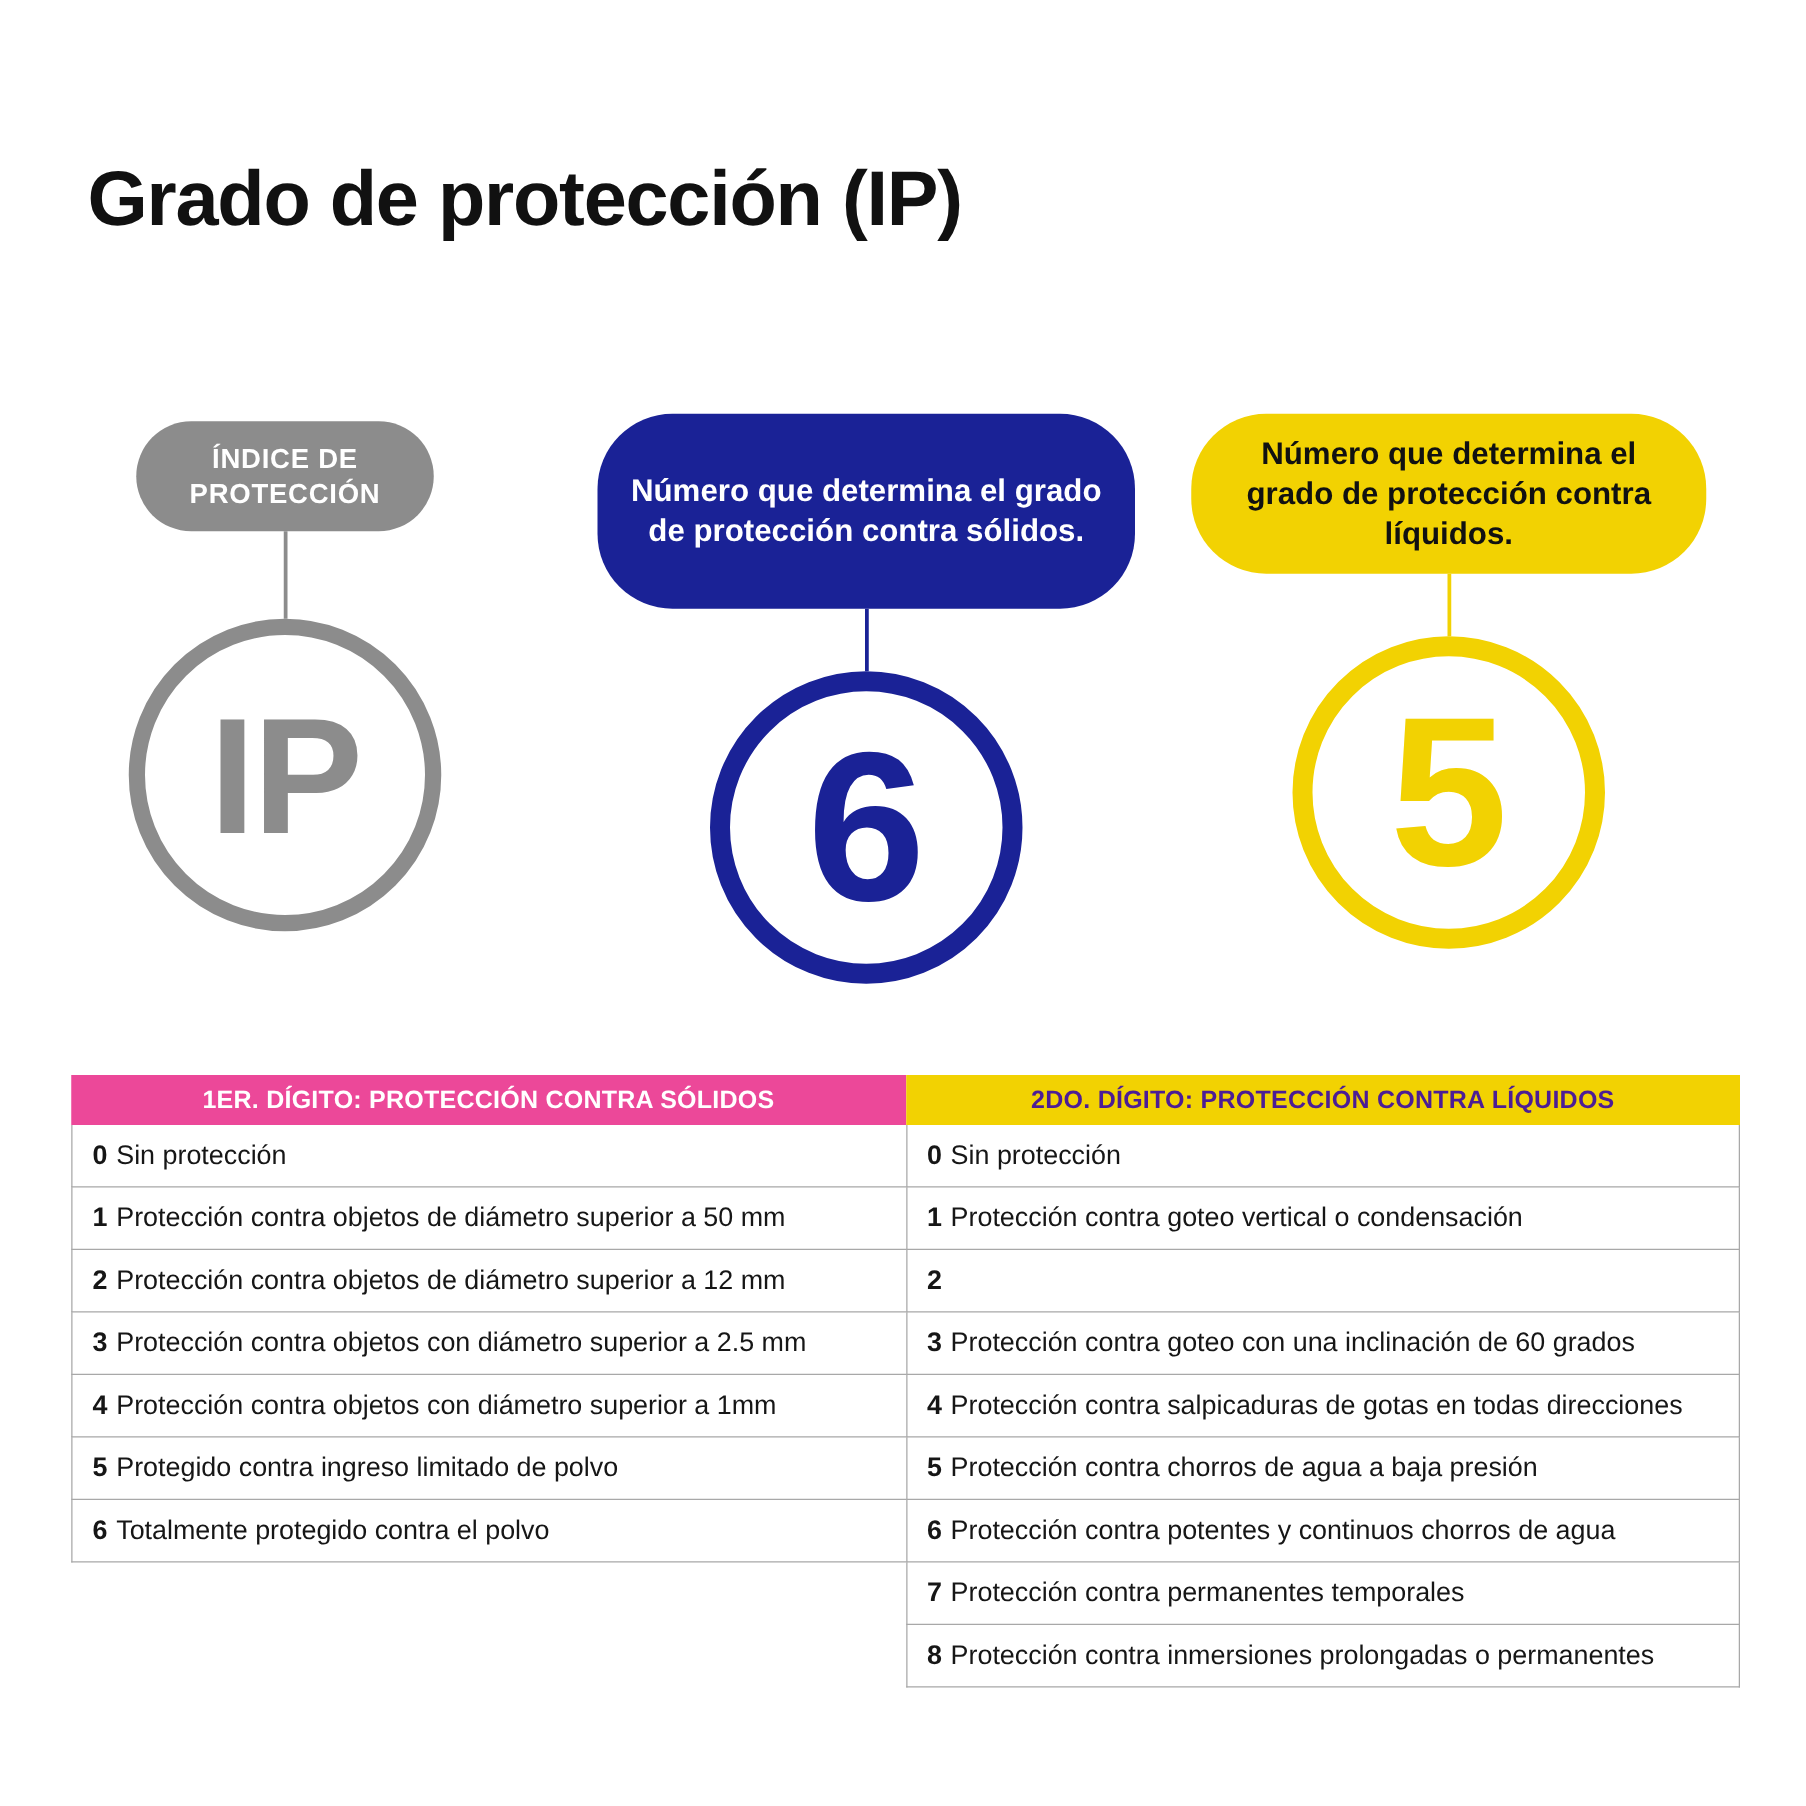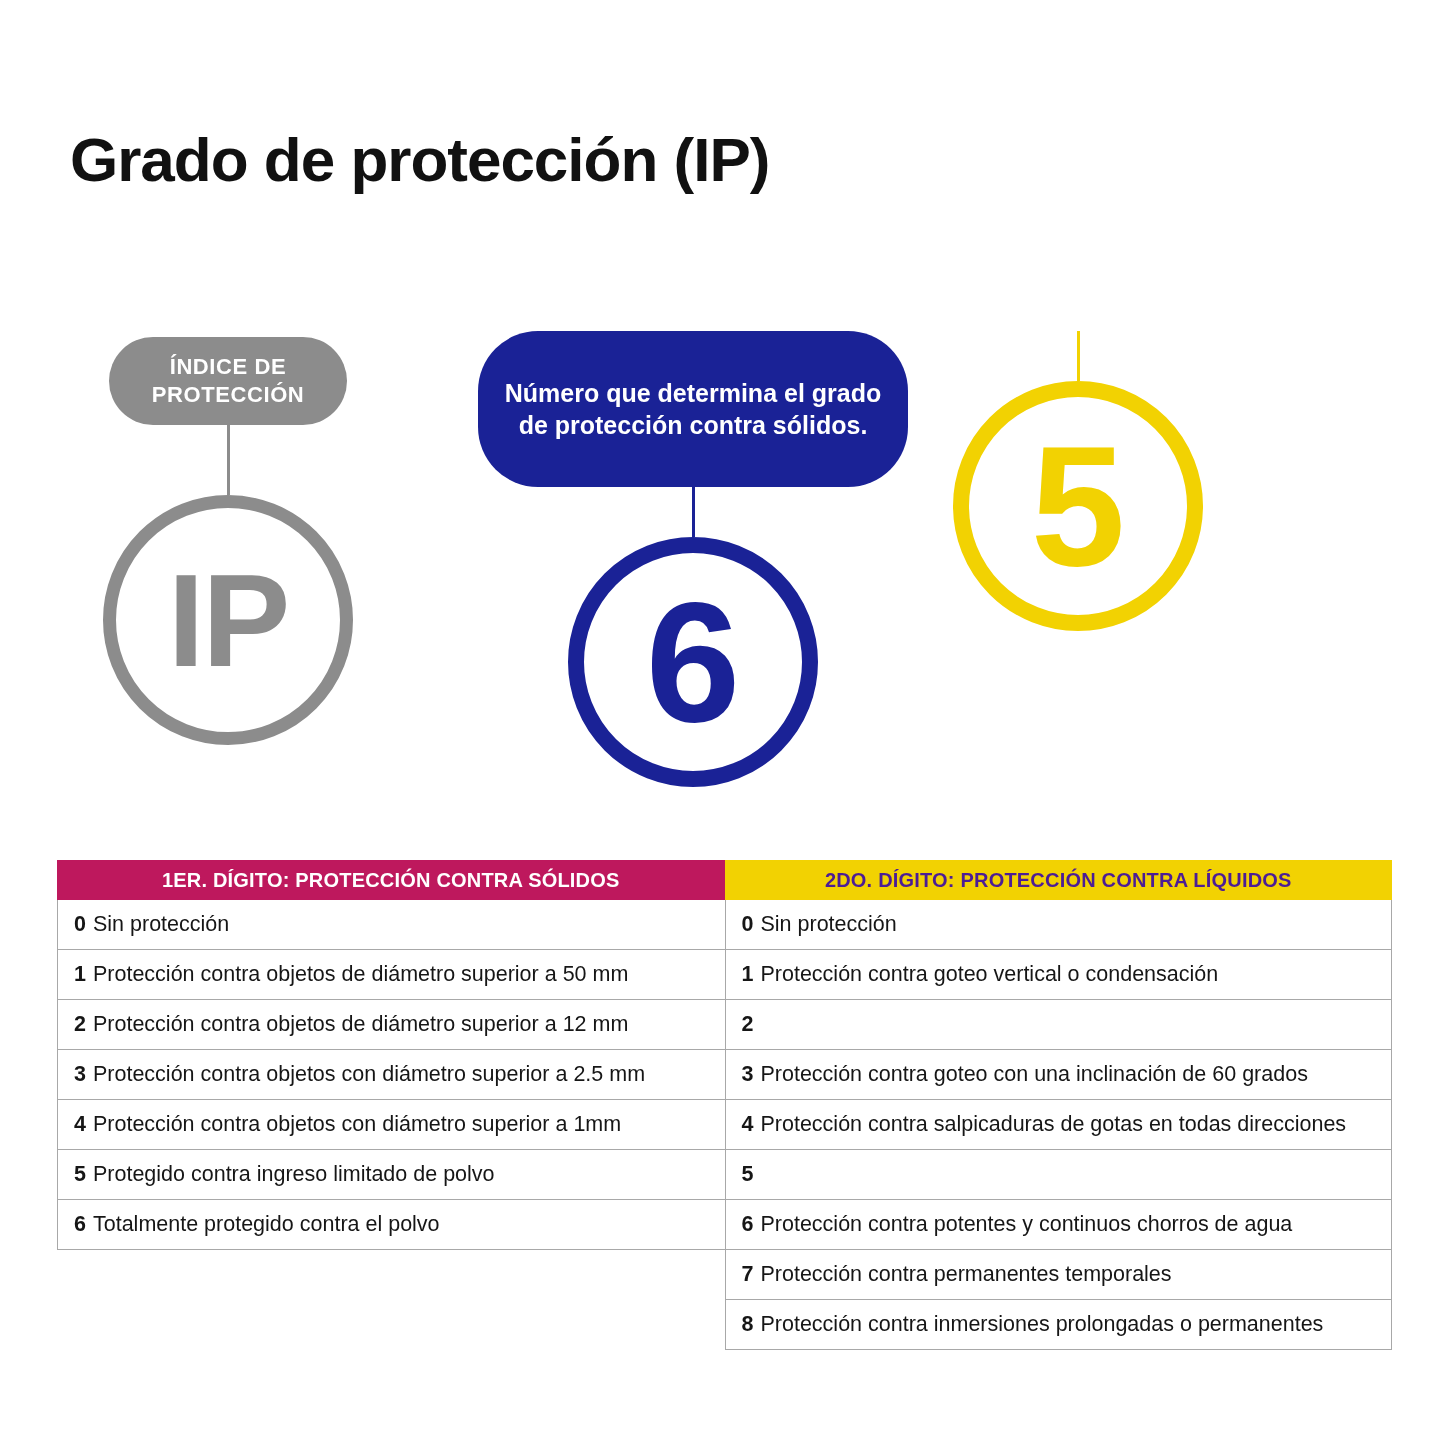--- a/index.html
+++ b/index.html
@@ -136,21 +136,21 @@
   .col-head {
     height: 40px;
     display: flex;
     align-items: center;
     justify-content: center;
     font-size: 20px;
     font-weight: bold;
     letter-spacing: .2px;
     box-sizing: border-box;
   }
-  .head-blue { background: #be185d; color: #ffffff; }
+  .head-blue { background: #ec4899; color: #ffffff; }
   .head-yellow { background: #f2d202; color: #4c1d95; }
 
   .row {
     border: 1px solid #a8a8a8;
     border-top: none;
     height: 50px;
     display: flex;
     align-items: center;
     box-sizing: border-box;
     padding-left: 16px;
@@ -183,20 +183,21 @@
     <div class="ring ring-grey">IP</div>
   </div>
 
   <div class="node" style="left:478px; top:6px;">
     <div class="pill pill-blue">Número que determina el grado de protección contra sólidos.</div>
     <div class="connector connector-blue"></div>
     <div class="ring ring-blue">6</div>
   </div>
 
   <div class="node" style="left:953px; top:6px;">
+    <div class="pill pill-yellow">Número que determina el grado de protección contra líquidos.</div>
     <div class="connector connector-yellow"></div>
     <div class="ring ring-yellow">5</div>
   </div>
 
 </div>
 
 <div class="table-wrap">
 
   <div class="col col-left">
     <div class="col-head head-blue">1ER. DÍGITO: PROTECCIÓN CONTRA SÓLIDOS</div>
@@ -251,20 +252,21 @@
     <div class="row">
       <span class="num">3</span>
       <span>Protección contra goteo con una inclinación de 60 grados</span>
     </div>
     <div class="row">
       <span class="num">4</span>
       <span>Protección contra salpicaduras de gotas en todas direcciones</span>
     </div>
     <div class="row">
       <span class="num">5</span>
+      <span>Protección contra chorros de agua a baja presión</span>
     </div>
     <div class="row">
       <span class="num">6</span>
       <span>Protección contra potentes y continuos chorros de agua</span>
     </div>
     <div class="row">
       <span class="num">7</span>
       <span>Protección contra permanentes temporales</span>
     </div>
     <div class="row">

